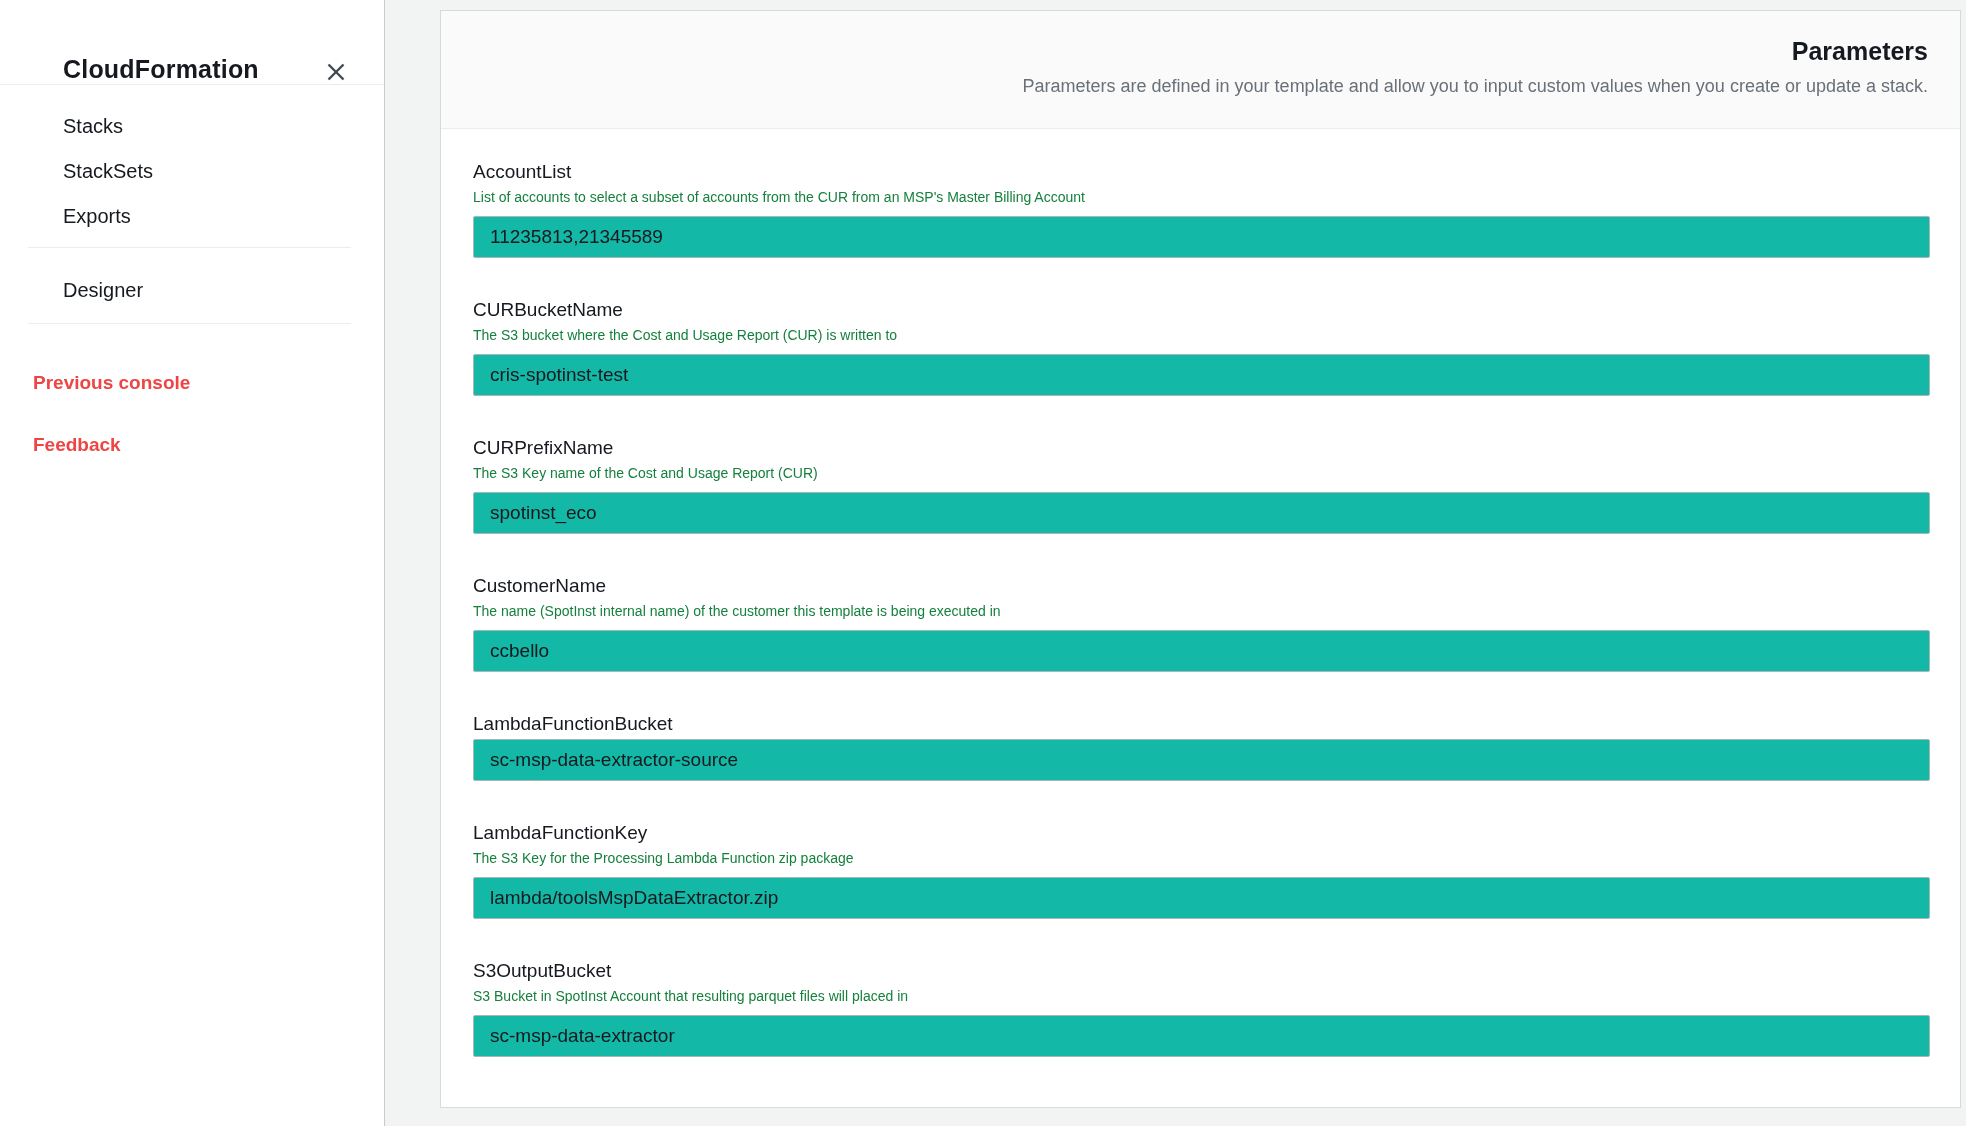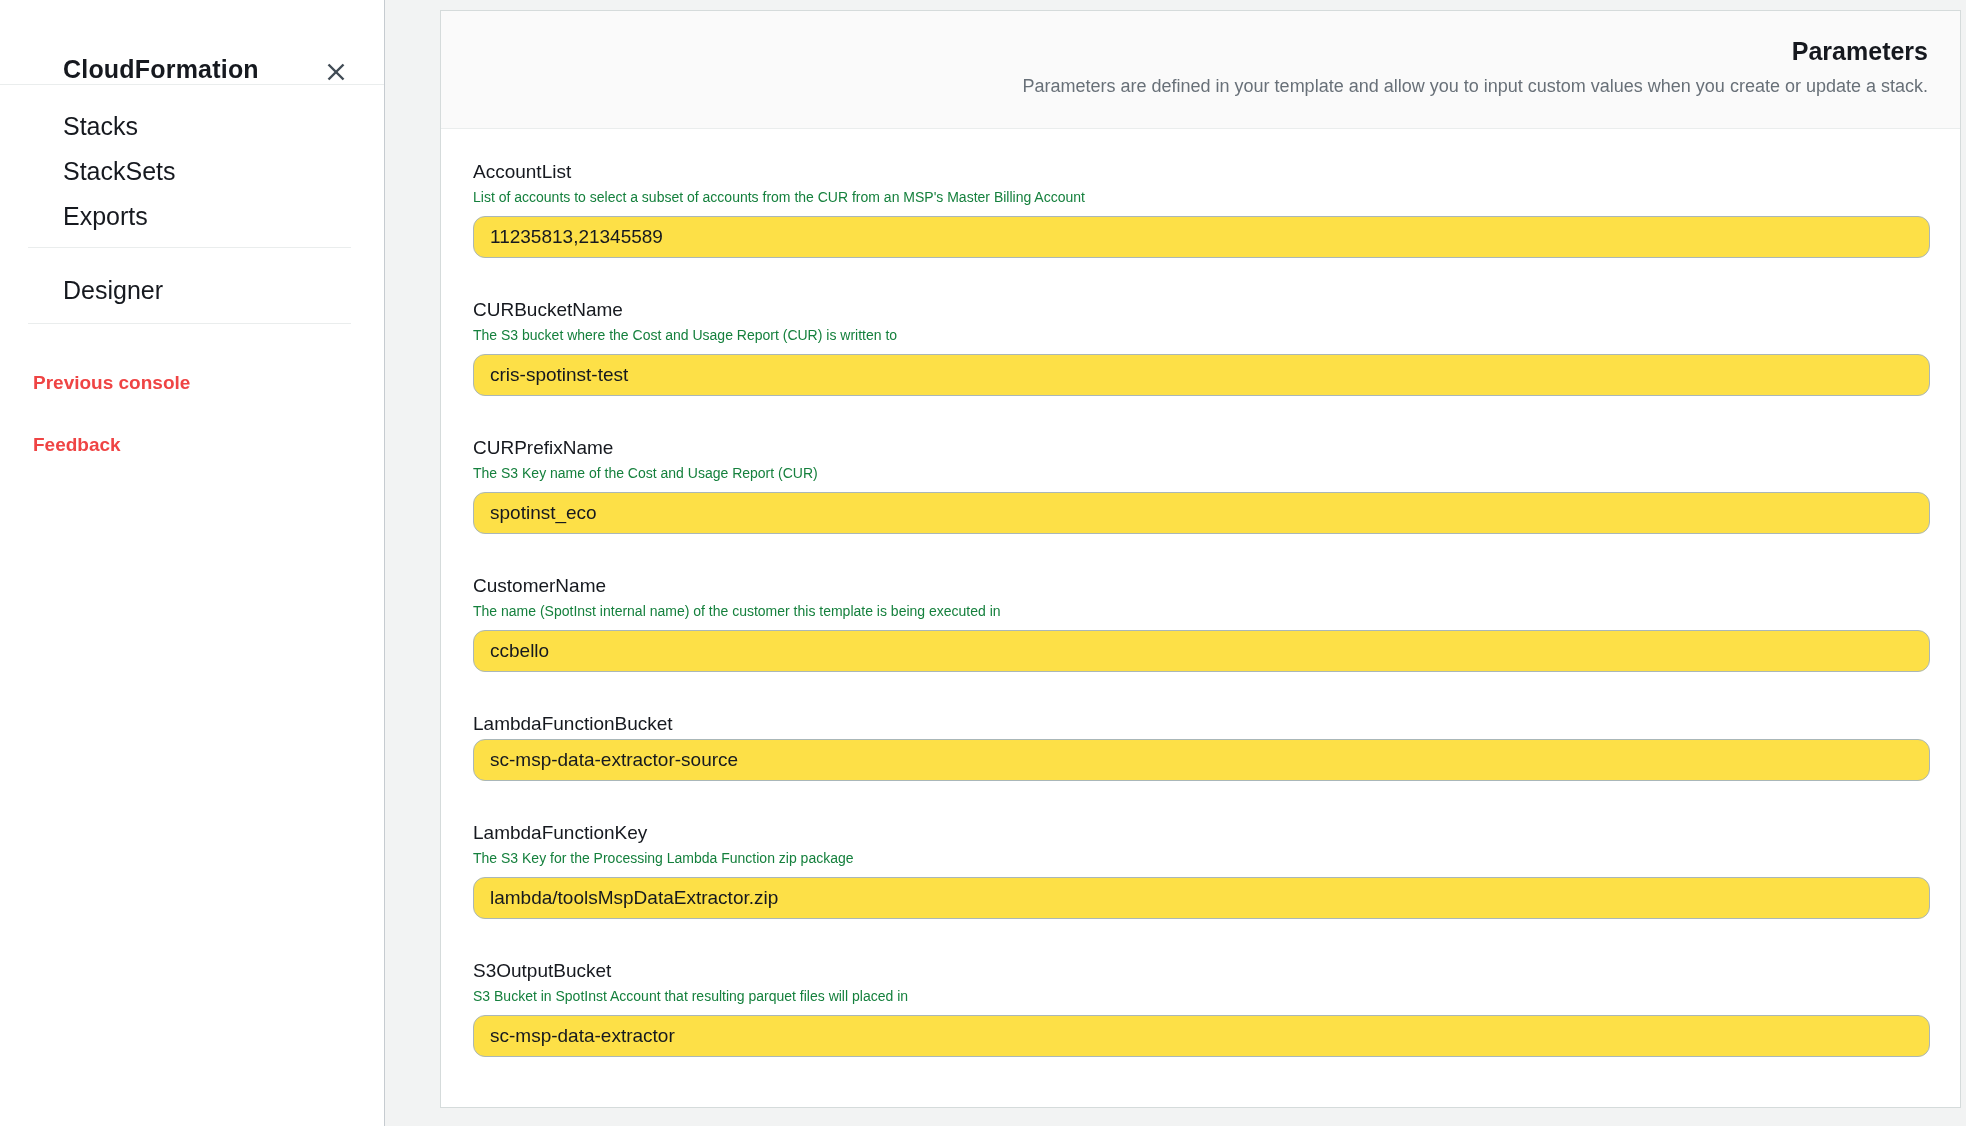--- a/index.html
+++ b/index.html
@@ -22,21 +22,21 @@
     height:85px;
     border-bottom:1px solid #eaeded;
     display:flex; align-items:flex-end; justify-content:space-between;
     padding:0 36px 0 63px;
   }
   .sidebar-title { font-size:25px; font-weight:bold; letter-spacing:.2px; }
   .close-btn { background:none; border:none; cursor:pointer; padding:0; display:flex; align-items:center; }
   .nav { padding-top:19px; }
   .nav-link {
     display:block; height:45px; line-height:45px;
-    padding-left:63px; font-size:25px; color:#16191f;
+    padding-left:63px; font-size:20px; color:#16191f;
     text-decoration:none; cursor:pointer;
   }
   .nav-divider  { border:none; border-top:1px solid #eaeded; margin:8px 33px 20px 28px; }
   .nav-divider-2{ border:none; border-top:1px solid #eaeded; margin:10px 33px 36px 28px; }
   .footer-link {
     display:block; height:45px; line-height:45px;
     padding-left:33px; font-size:19px; font-weight:bold;
     color:#ef4444; text-decoration:none; cursor:pointer;
   }
   .footer-link + .footer-link { margin-top:17px; }
@@ -57,22 +57,22 @@
   }
   .panel-title { font-size:25px; font-weight:bold; margin-bottom:10px; }
   .panel-desc  { font-size:18px; color:#687078; }
   .panel-body  { padding:31px 30px 0 32px; }
 
   .field { margin-bottom:40px; }
   .field-name { font-size:19px; line-height:23px; margin-bottom:4px; }
   .field-desc { font-size:14px; line-height:21px; color:#15803d; margin-bottom:8px; }
   .field-input {
     display:block; width:100%; height:42px;
-    border:1px solid #aab7b8; border-radius:12px;
-    background:#fde047; padding:0 16px;
+    border:1px solid #aab7b8; border-radius:2px;
+    background:#14b8a6; padding:0 16px;
     font-size:19px; color:#16191f;
     font-family:"Liberation Sans", sans-serif;
   }
 </style>
 </head>
 <body>
 
 <div class="app">
 
   <aside class="sidebar">

